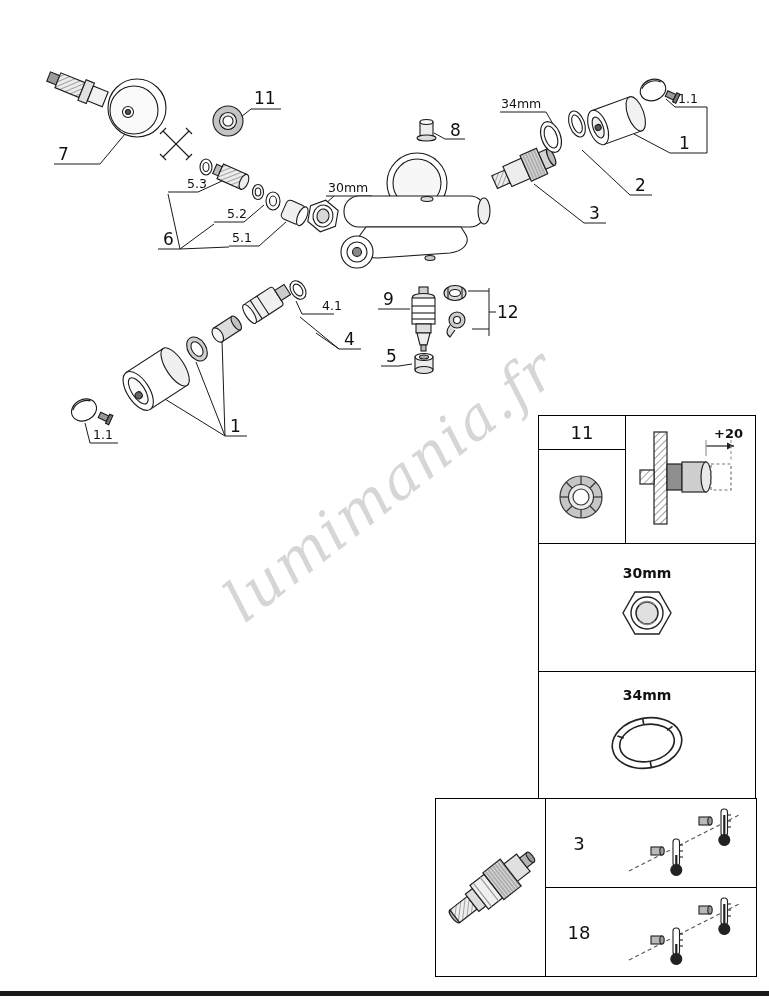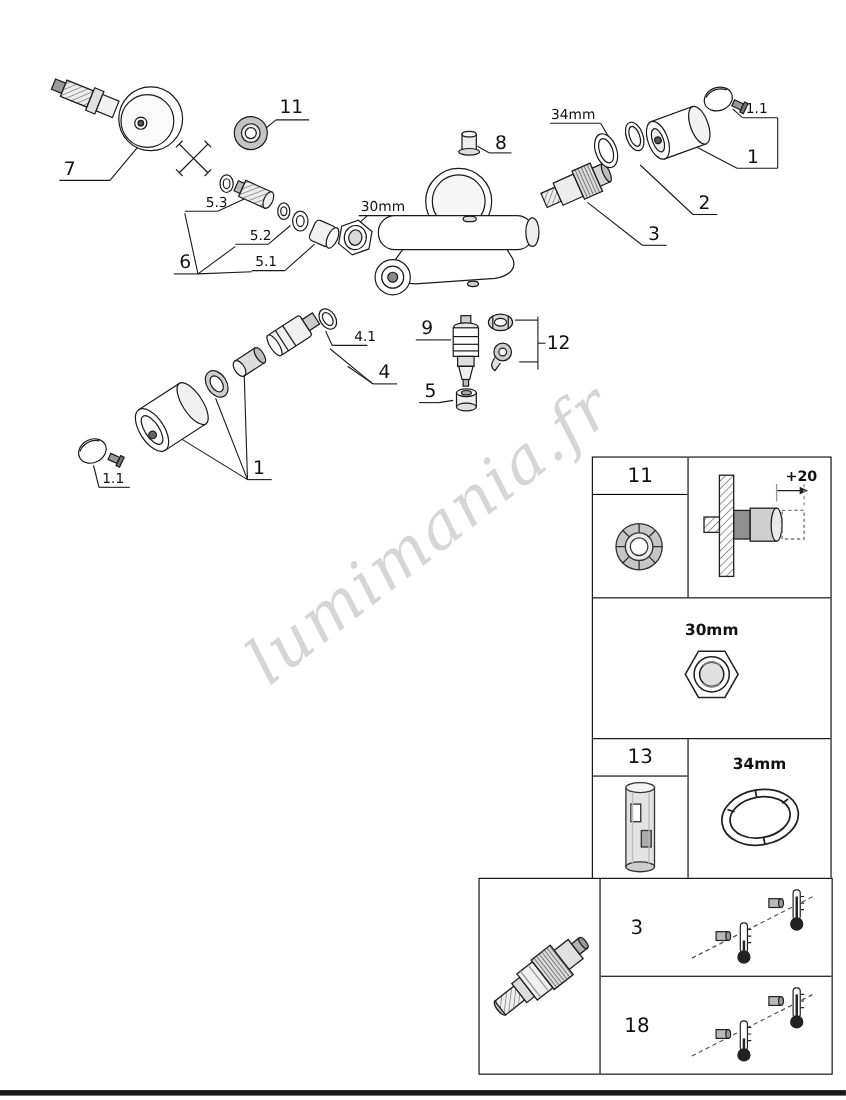--- a/index.html
+++ b/index.html
@@ -373,36 +373,20 @@
               <circle cx="42" cy="29" r="11" fill="#e0e0e0"></circle>
               <path d="M34,21 a11,11 0 0 1 16,0" fill="none" stroke="#888"></path>
               <path d="M34,37 a11,11 0 0 0 16,0" fill="none" stroke="#888"></path>
             </g>
           </svg>
         </div>
       </div>
     </div>
 
     <div class="acc-row">
-      <div class="acc-left">
-        <div class="num-strip">13</div>
-        <div class="icon-area">
-          <svg width="64" height="92" viewBox="0 0 64 92">
-            <g stroke="#333" stroke-width="1.2">
-              <rect x="19" y="9" width="26" height="72" fill="#e3e3e3"></rect>
-              <ellipse cx="32" cy="9" rx="13" ry="4.5" fill="#f4f4f4"></ellipse>
-              <ellipse cx="32" cy="81" rx="13" ry="4.5" fill="#cdcdcd"></ellipse>
-              <rect x="23.5" y="24" width="9" height="16" fill="#fff"></rect>
-              <rect x="33" y="48" width="9" height="15" fill="#aaa"></rect>
-              <line x1="25" y1="13" x2="25" y2="78" stroke="#bbb"></line>
-              <line x1="40" y1="13" x2="40" y2="78" stroke="#bbb"></line>
-            </g>
-          </svg>
-        </div>
-      </div>
       <div class="acc-right">
         <span class="detail-label">34mm</span>
         <div>
           <svg width="100" height="74" viewBox="0 0 100 74">
             <g stroke="#222" stroke-width="1.6" fill="none" transform="rotate(-10 50 37)">
               <ellipse cx="50" cy="37" rx="35" ry="25"></ellipse>
               <ellipse cx="50" cy="37" rx="27.5" ry="18.5"></ellipse>
               <line x1="50" y1="12" x2="50" y2="18.5"></line>
                 <line x1="78" y1="25" x2="72" y2="28"></line>
               <line x1="22" y1="25" x2="28" y2="28"></line>

